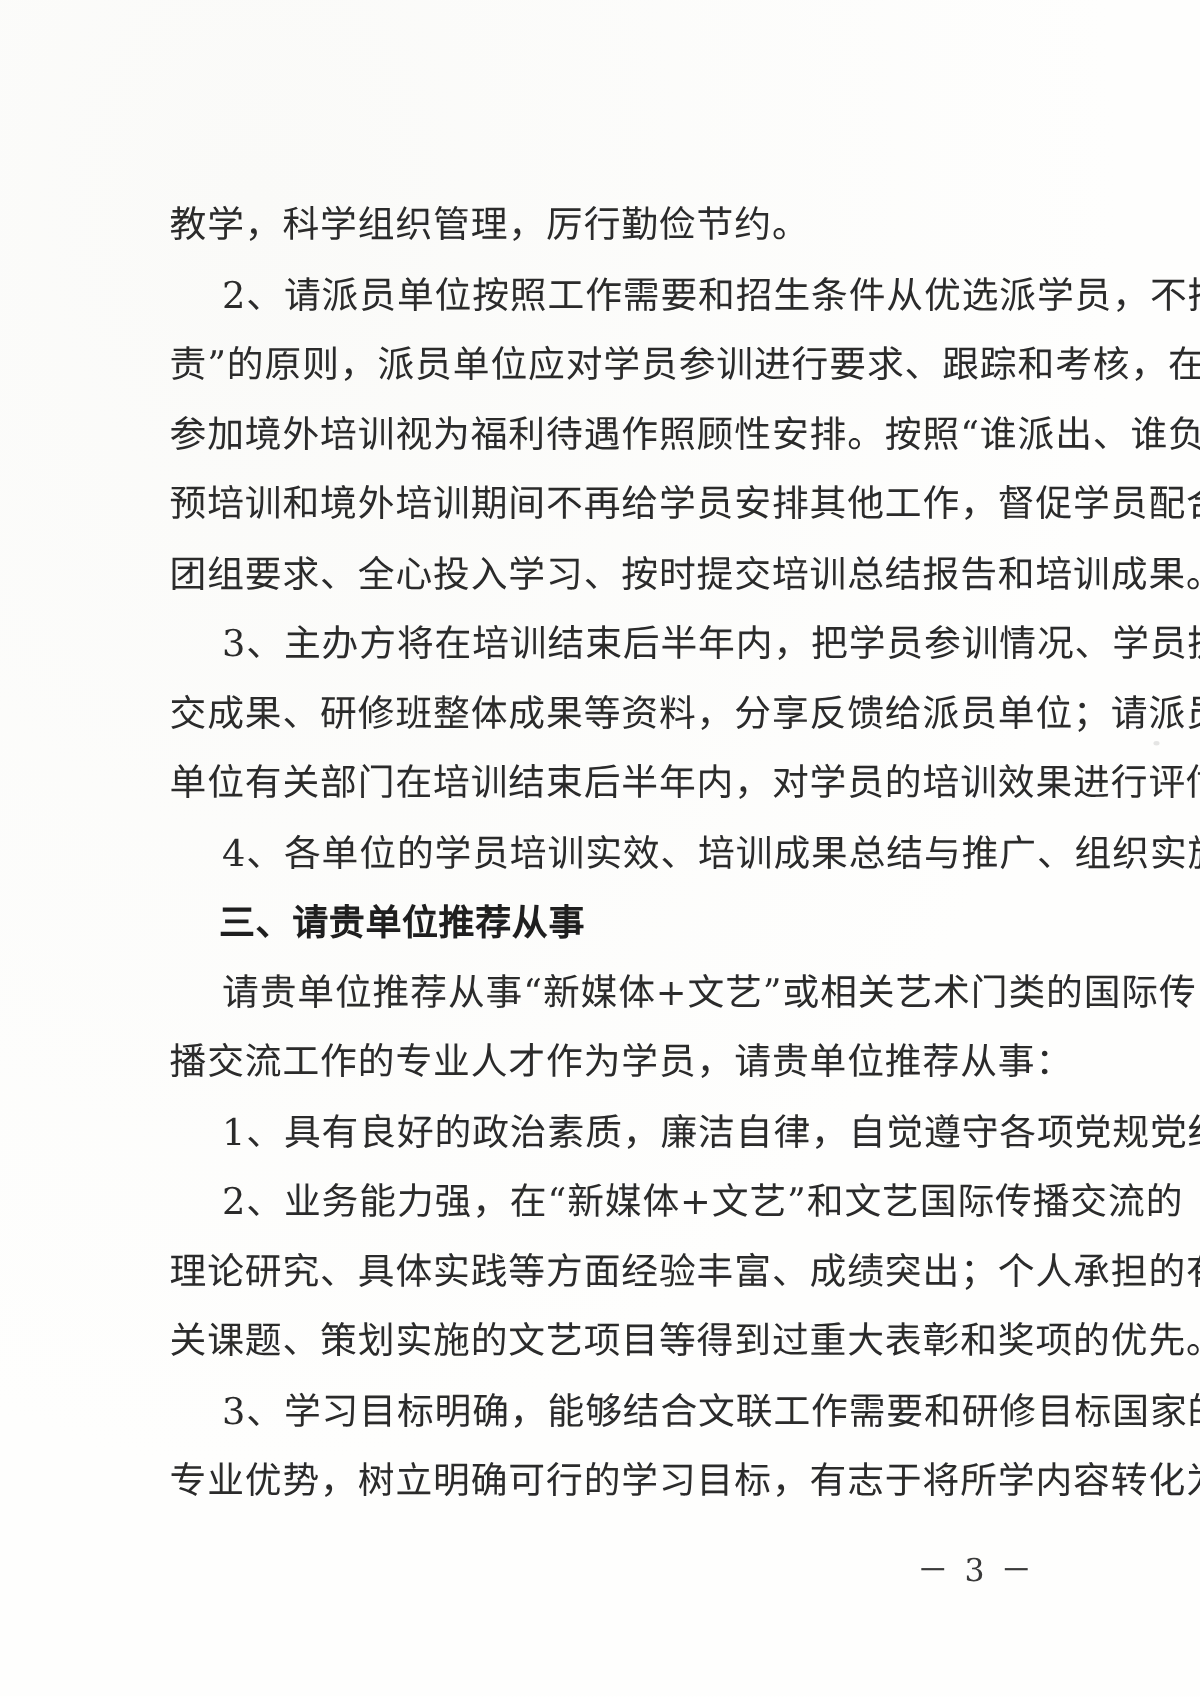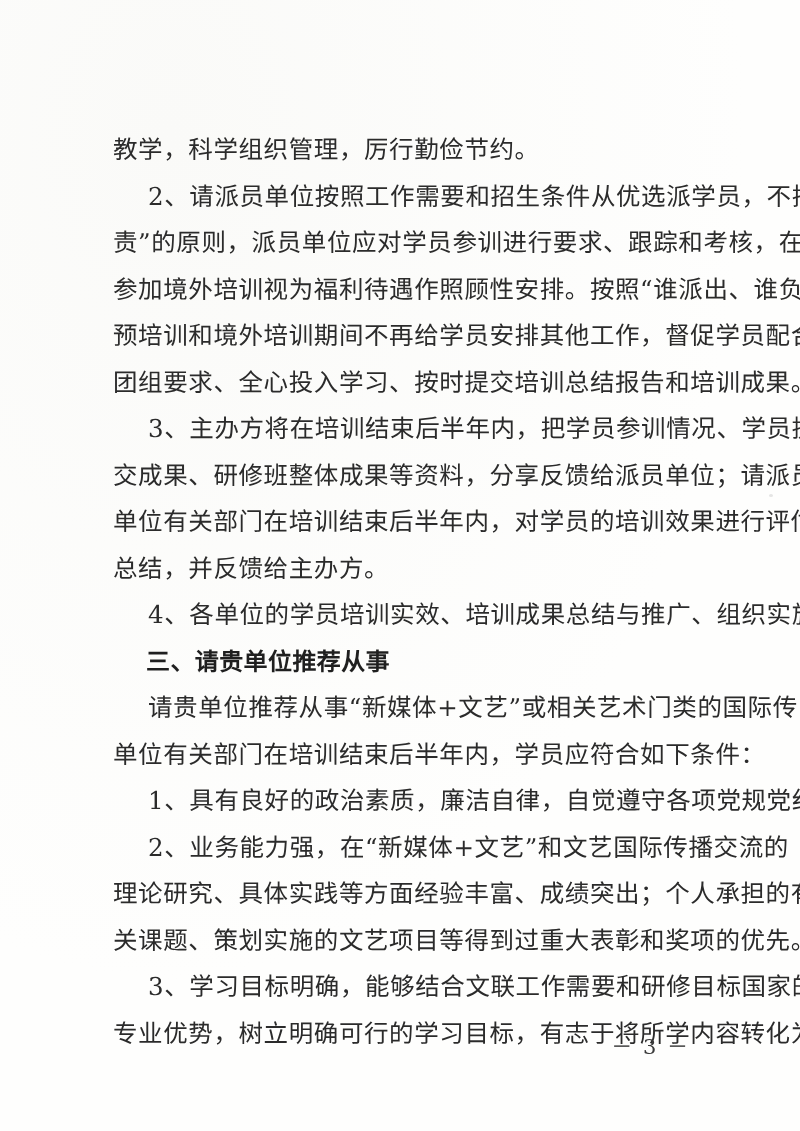--- a/index.html
+++ b/index.html
@@ -91,25 +91,24 @@
   <div class="body-block">
       <div class="line">教学，科学组织管理，厉行勤俭节约。</div>
       <div class="line indent">2、请派员单位按照工作需要和招生条件从优选派学员，不把</div>
       <div class="line">责”的原则，派员单位应对学员参训进行要求、跟踪和考核，在</div>
       <div class="line">参加境外培训视为福利待遇作照顾性安排。按照“谁派出、谁负</div>
       <div class="line">预培训和境外培训期间不再给学员安排其他工作，督促学员配合</div>
       <div class="line">团组要求、全心投入学习、按时提交培训总结报告和培训成果。</div>
       <div class="line indent">3、主办方将在培训结束后半年内，把学员参训情况、学员提</div>
       <div class="line">交成果、研修班整体成果等资料，分享反馈给派员单位；请派员</div>
       <div class="line">单位有关部门在培训结束后半年内，对学员的培训效果进行评估</div>
-      <div class="line">总结，并反馈给主办方。</div>
       <div class="line indent">4、各单位的学员培训实效、培训成果总结与推广、组织实施</div>
       <div class="line heading">三、请贵单位推荐从事</div>
       <div class="line indent">请贵单位推荐从事“新媒体+文艺”或相关艺术门类的国际传</div>
-      <div class="line">单位有关部门在培训结束后半年内，学员应符合如下条件：</div>
+      <div class="line">播交流工作的专业人才作为学员，请贵单位推荐从事：</div>
       <div class="line indent">1、具有良好的政治素质，廉洁自律，自觉遵守各项党规党纪；</div>
       <div class="line indent">2、业务能力强，在“新媒体+文艺”和文艺国际传播交流的</div>
       <div class="line">理论研究、具体实践等方面经验丰富、成绩突出；个人承担的有</div>
       <div class="line">关课题、策划实施的文艺项目等得到过重大表彰和奖项的优先。</div>
       <div class="line indent">3、学习目标明确，能够结合文联工作需要和研修目标国家的</div>
       <div class="line">专业优势，树立明确可行的学习目标，有志于将所学内容转化为</div>
     </div>
 
   <div class="speck"></div>
 

